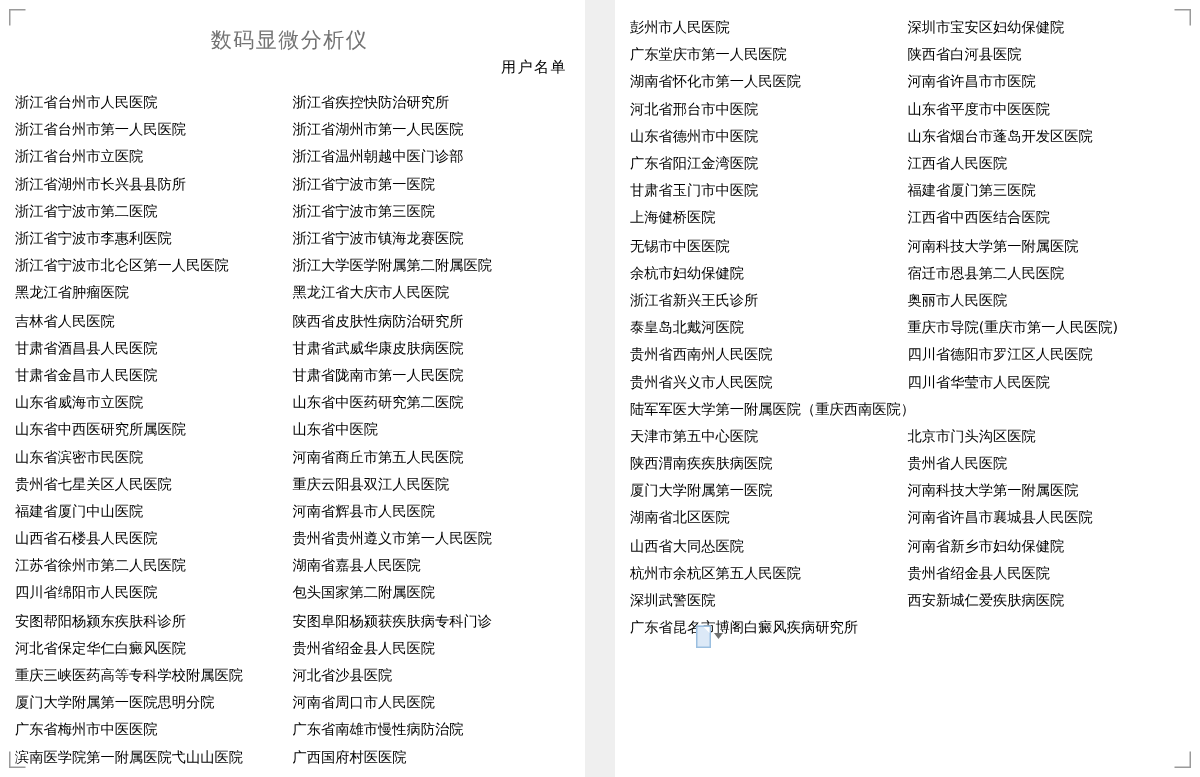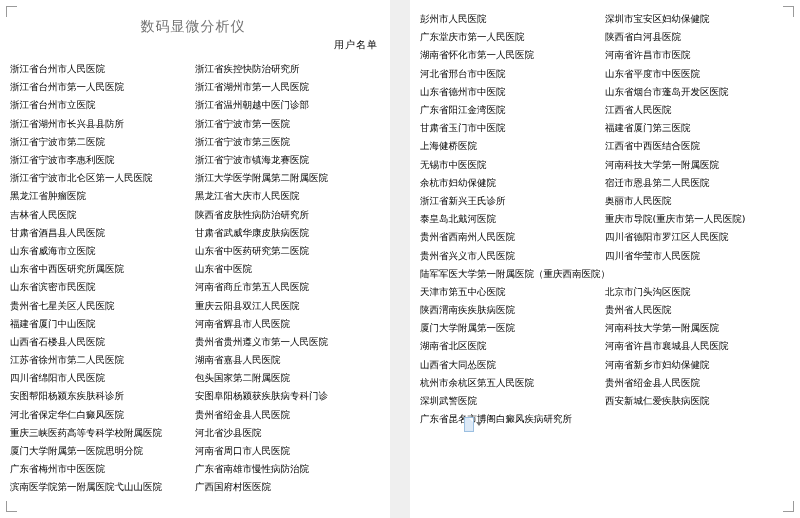--- a/index.html
+++ b/index.html
@@ -170,20 +170,24 @@
           </tr>
         <tr>
             <td class="col-a">吉林省人民医院</td>
             <td class="col-b">陕西省皮肤性病防治研究所</td>
           </tr>
         <tr>
             <td class="col-a">甘肃省酒昌县人民医院</td>
             <td class="col-b">甘肃省武威华康皮肤病医院</td>
           </tr>
         <tr>
+            <td class="col-a">甘肃省金昌市人民医院</td>
+            <td class="col-b">甘肃省陇南市第一人民医院</td>
+          </tr>
+        <tr>
             <td class="col-a">山东省威海市立医院</td>
             <td class="col-b">山东省中医药研究第二医院</td>
           </tr>
         <tr>
             <td class="col-a">山东省中西医研究所属医院</td>
             <td class="col-b">山东省中医院</td>
           </tr>
         <tr>
             <td class="col-a">山东省滨密市民医院</td>
             <td class="col-b">河南省商丘市第五人民医院</td>

